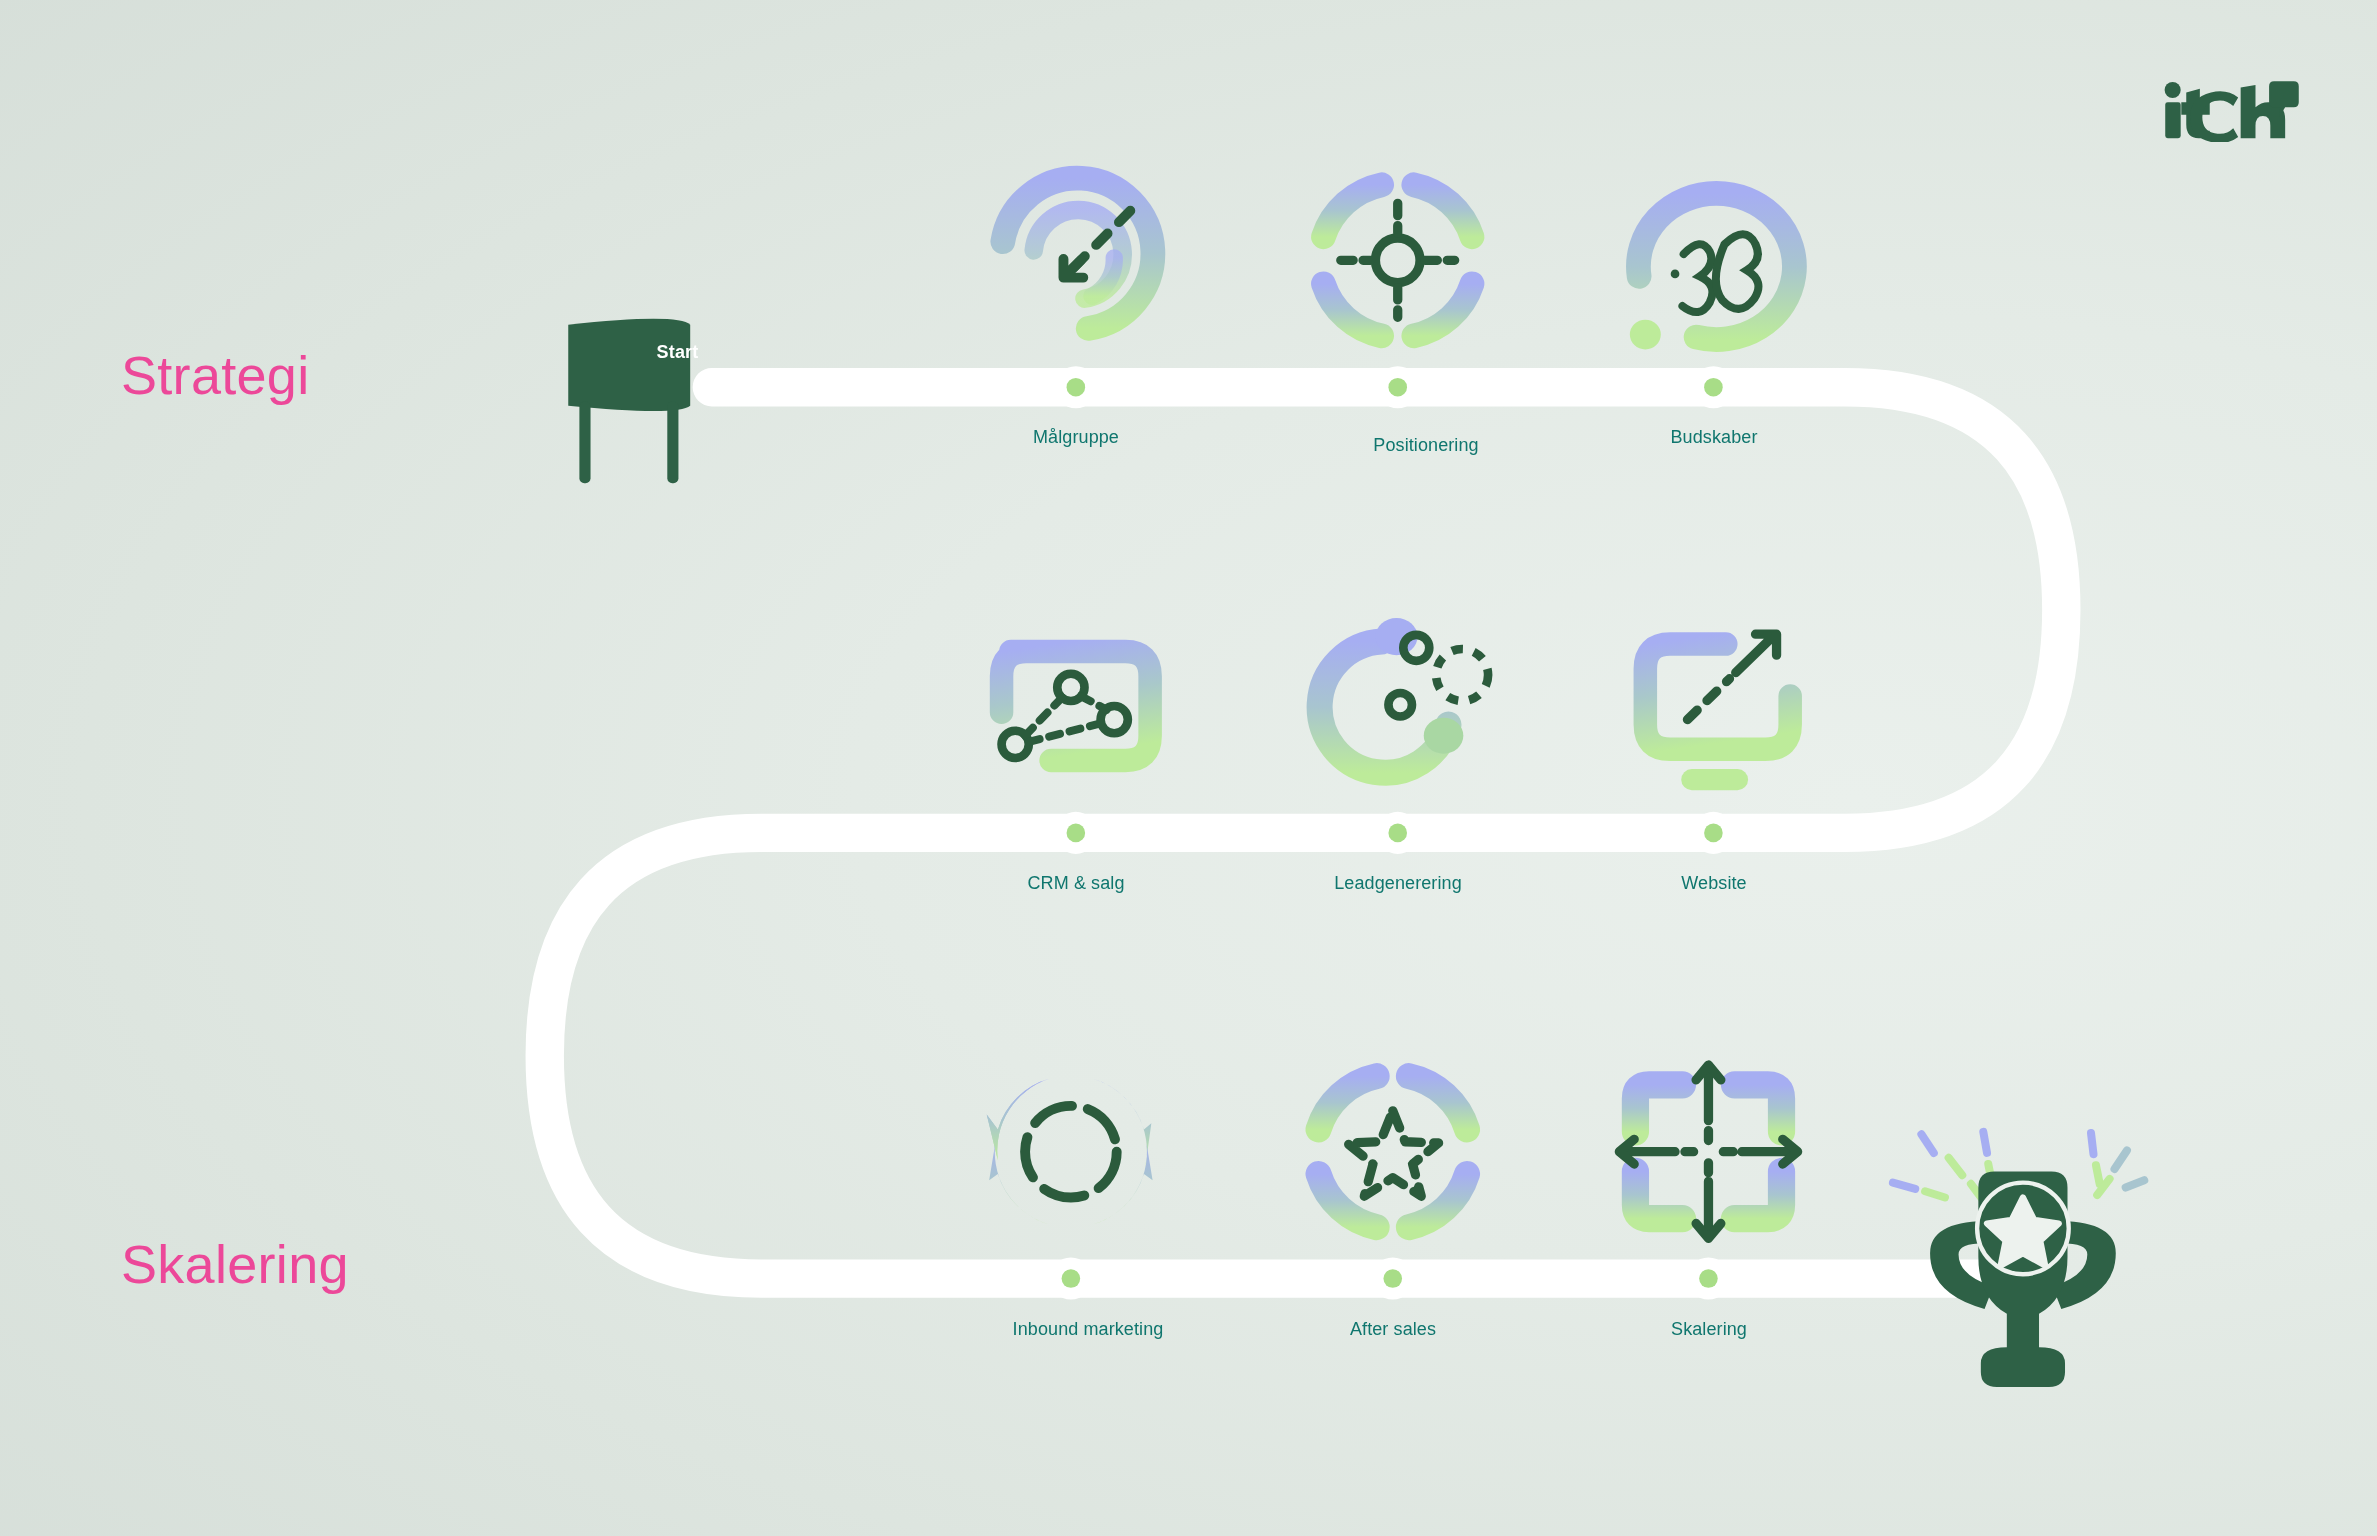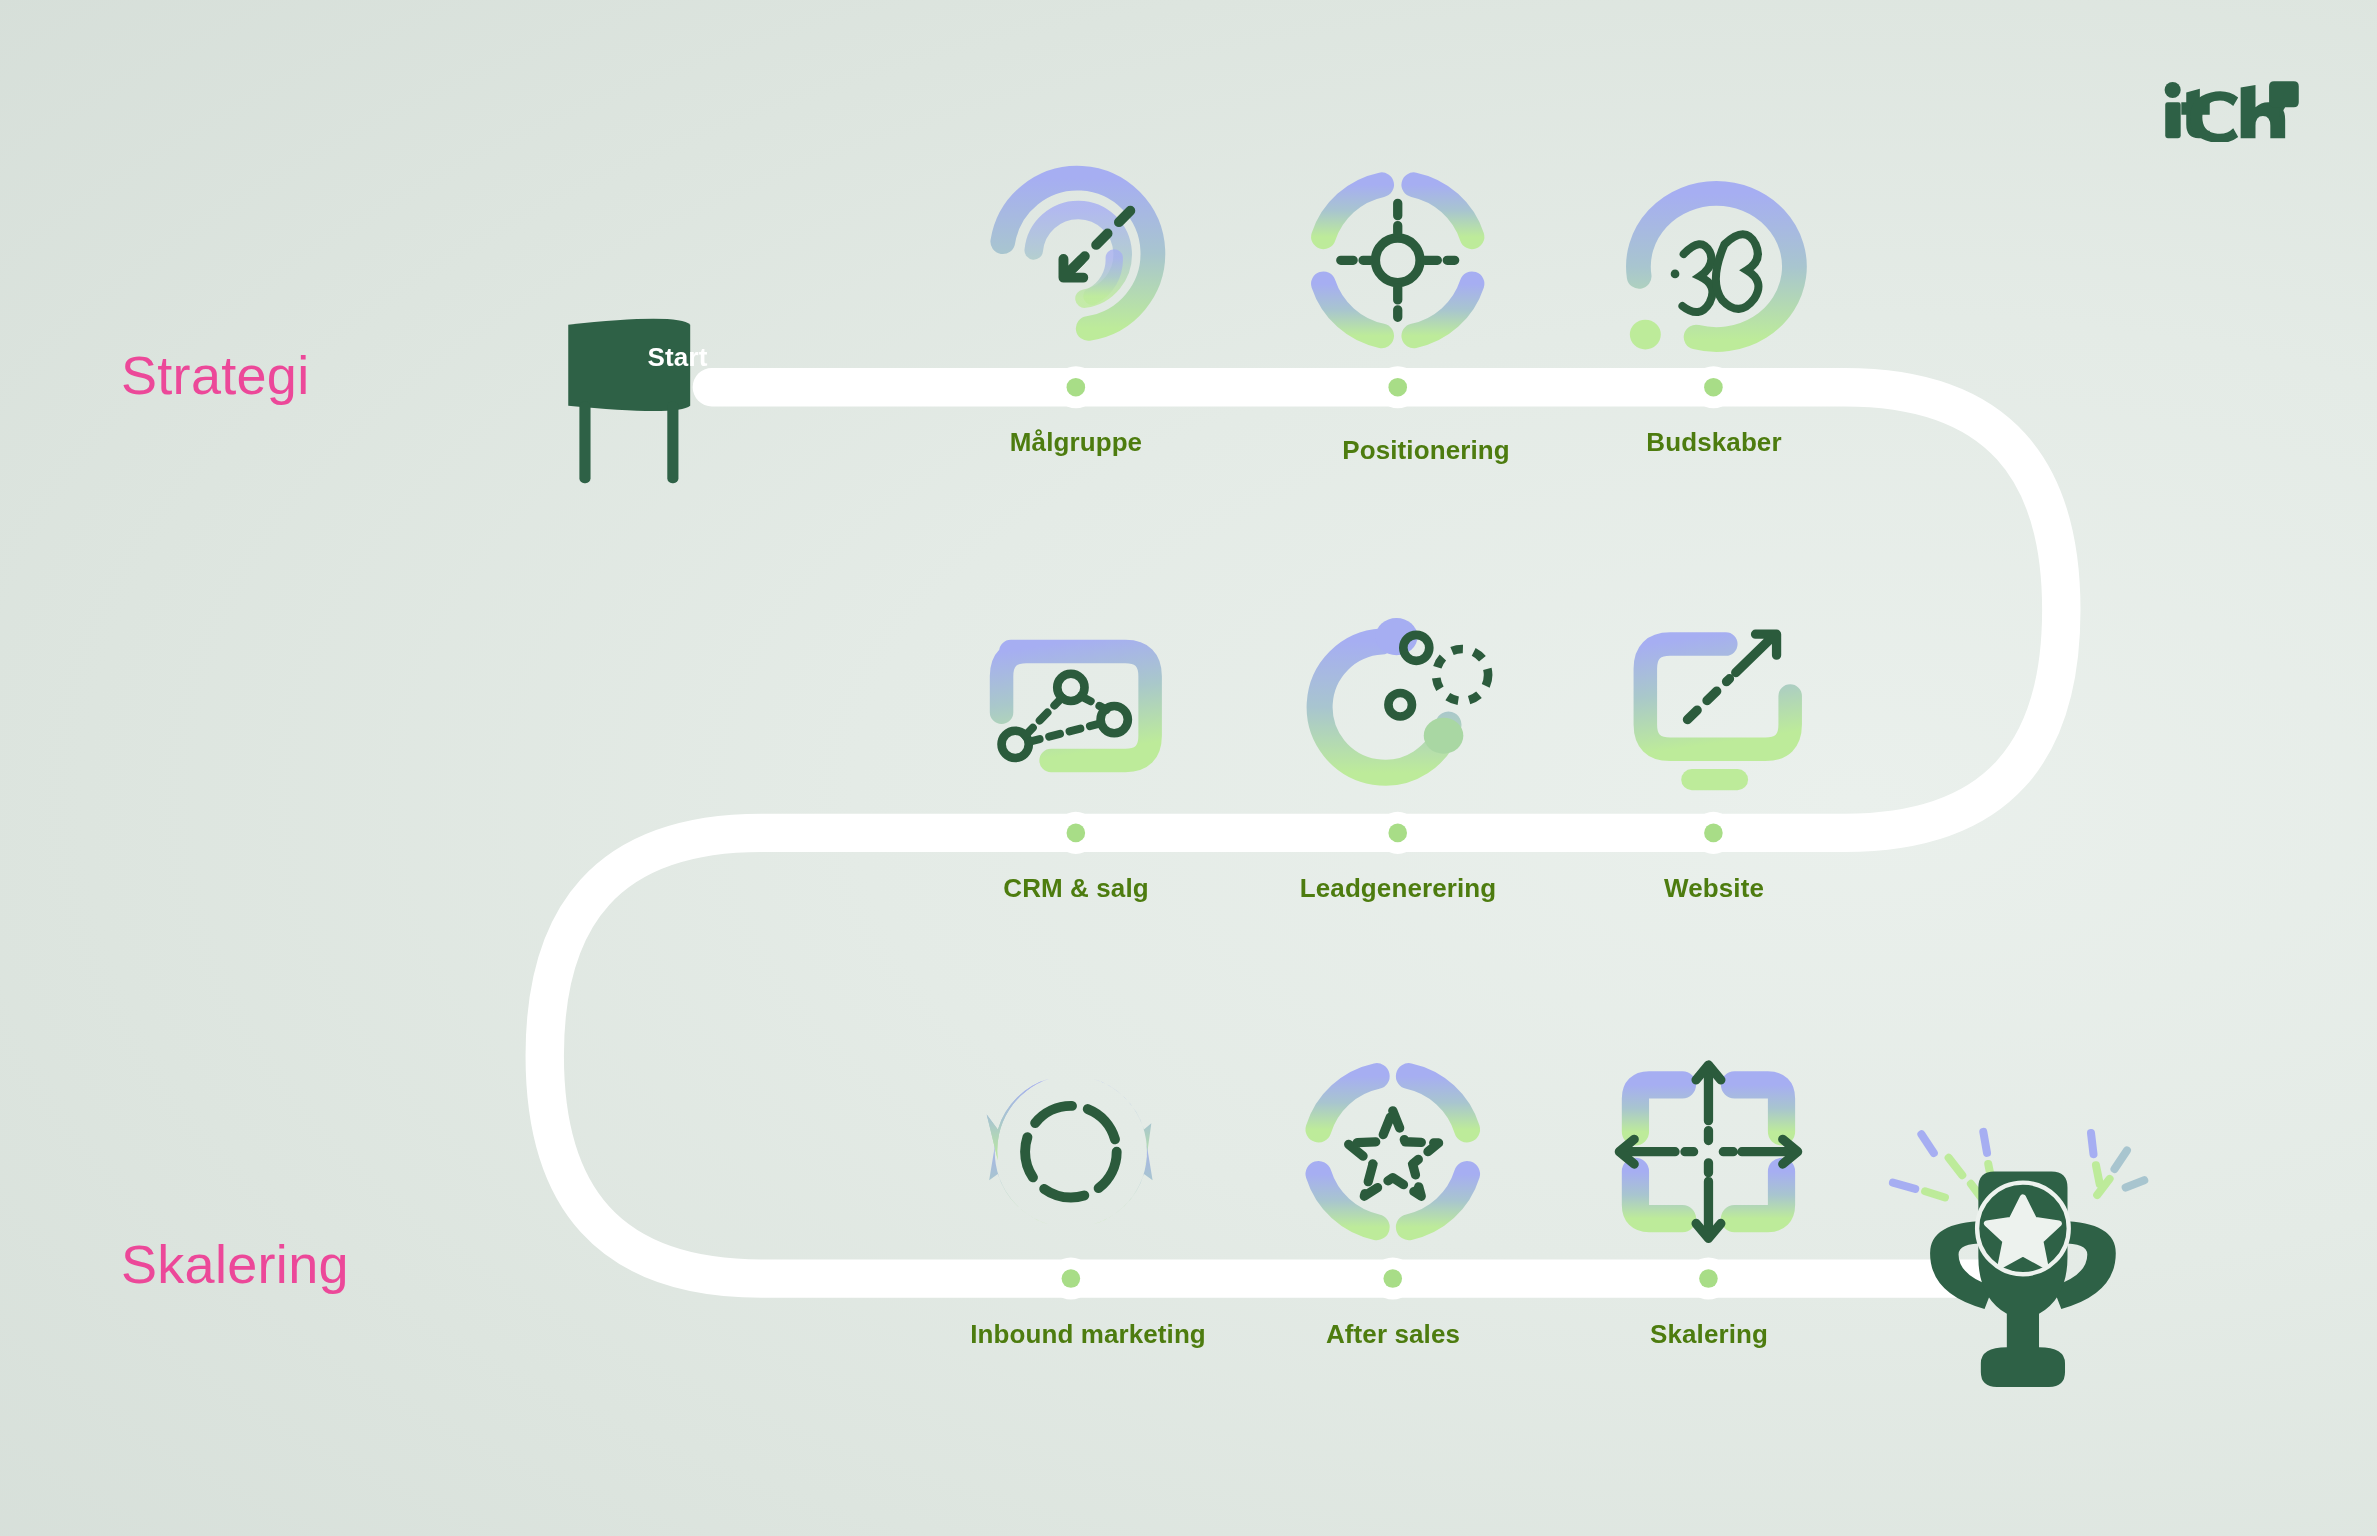--- a/index.html
+++ b/index.html
@@ -26,34 +26,34 @@
     font-family:"Liberation Sans", sans-serif;
   }
   #label-strategi{left:121px;top:344px;}
   #label-fundament{left:121px;top:789px;}
   #label-skalering{left:121px;top:1233px;}
 
   
   .step-caption{
     position:absolute;
     transform:translateX(-50%);
-    color:#4d7c0f;
-    font-size:26px;
-    font-weight:700;
+    color:#0f766e;
+    font-size:18px;
+    font-weight:400;
     white-space:nowrap;
     letter-spacing:0.1px;
   }
 
   
   #start-text{
     position:absolute;
     left:622px;top:342px;
     width:111px;text-align:center;
     color:#ffffff;
-    font-size:26px;font-weight:700;
+    font-size:18px;font-weight:700;
     letter-spacing:0.2px;
   }
 
   
   #logo{
     position:absolute;left:2164px;top:80px;
     width:136px;height:62px;
   }
 </style>
 </head>

